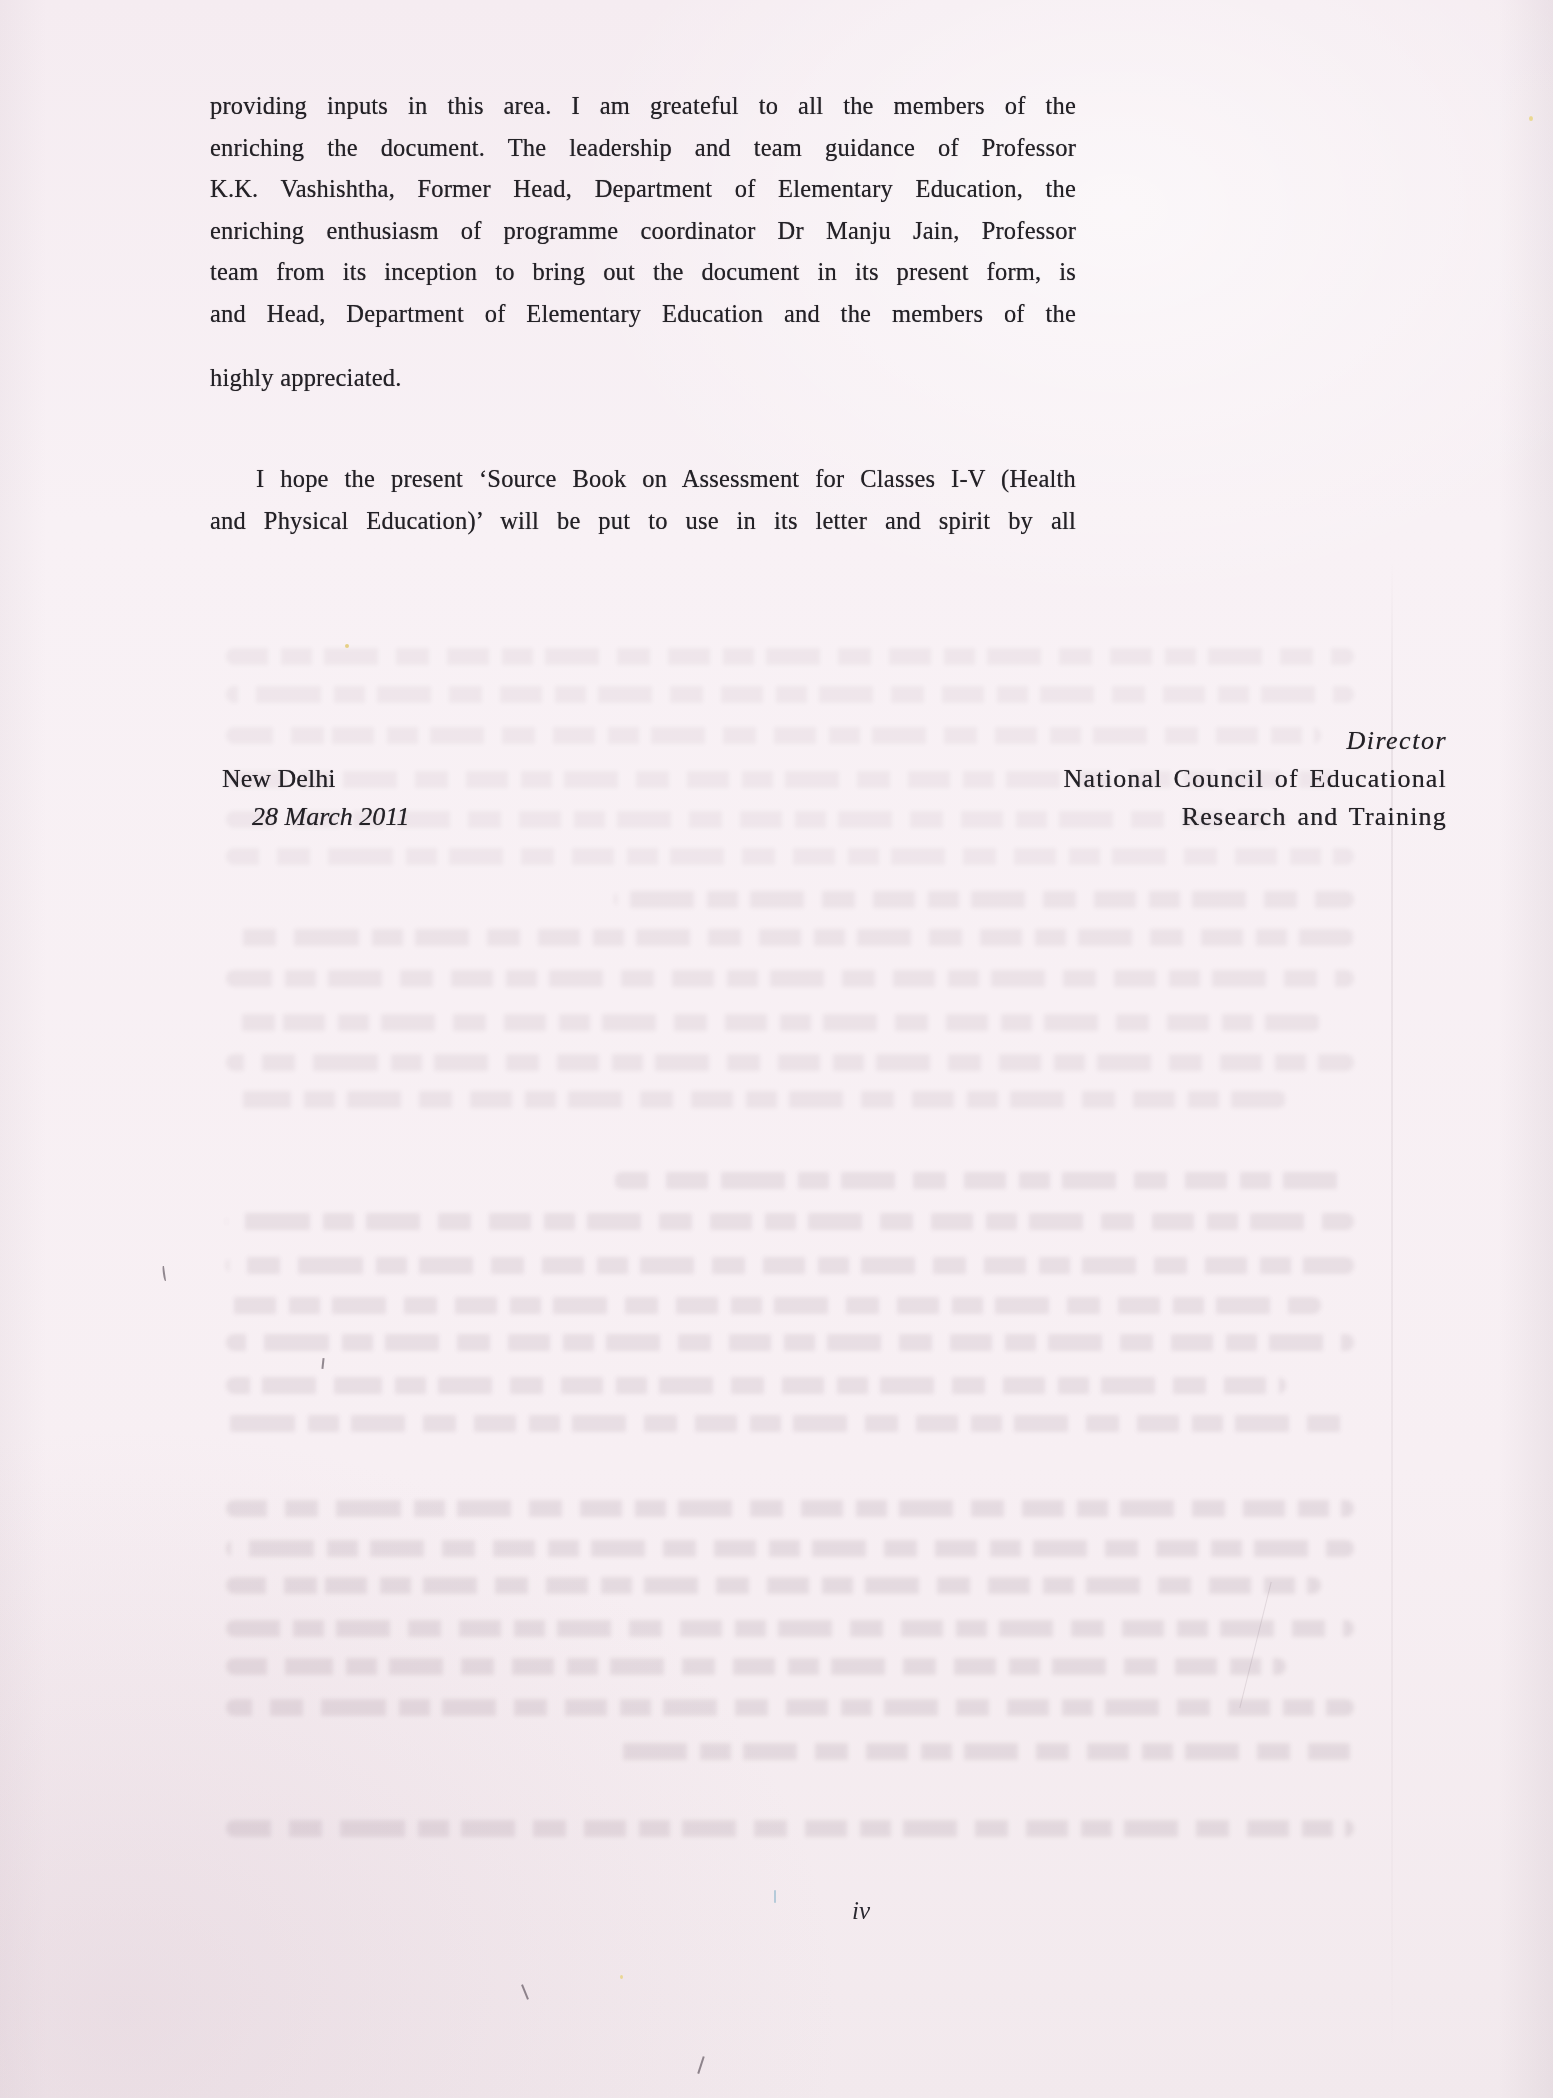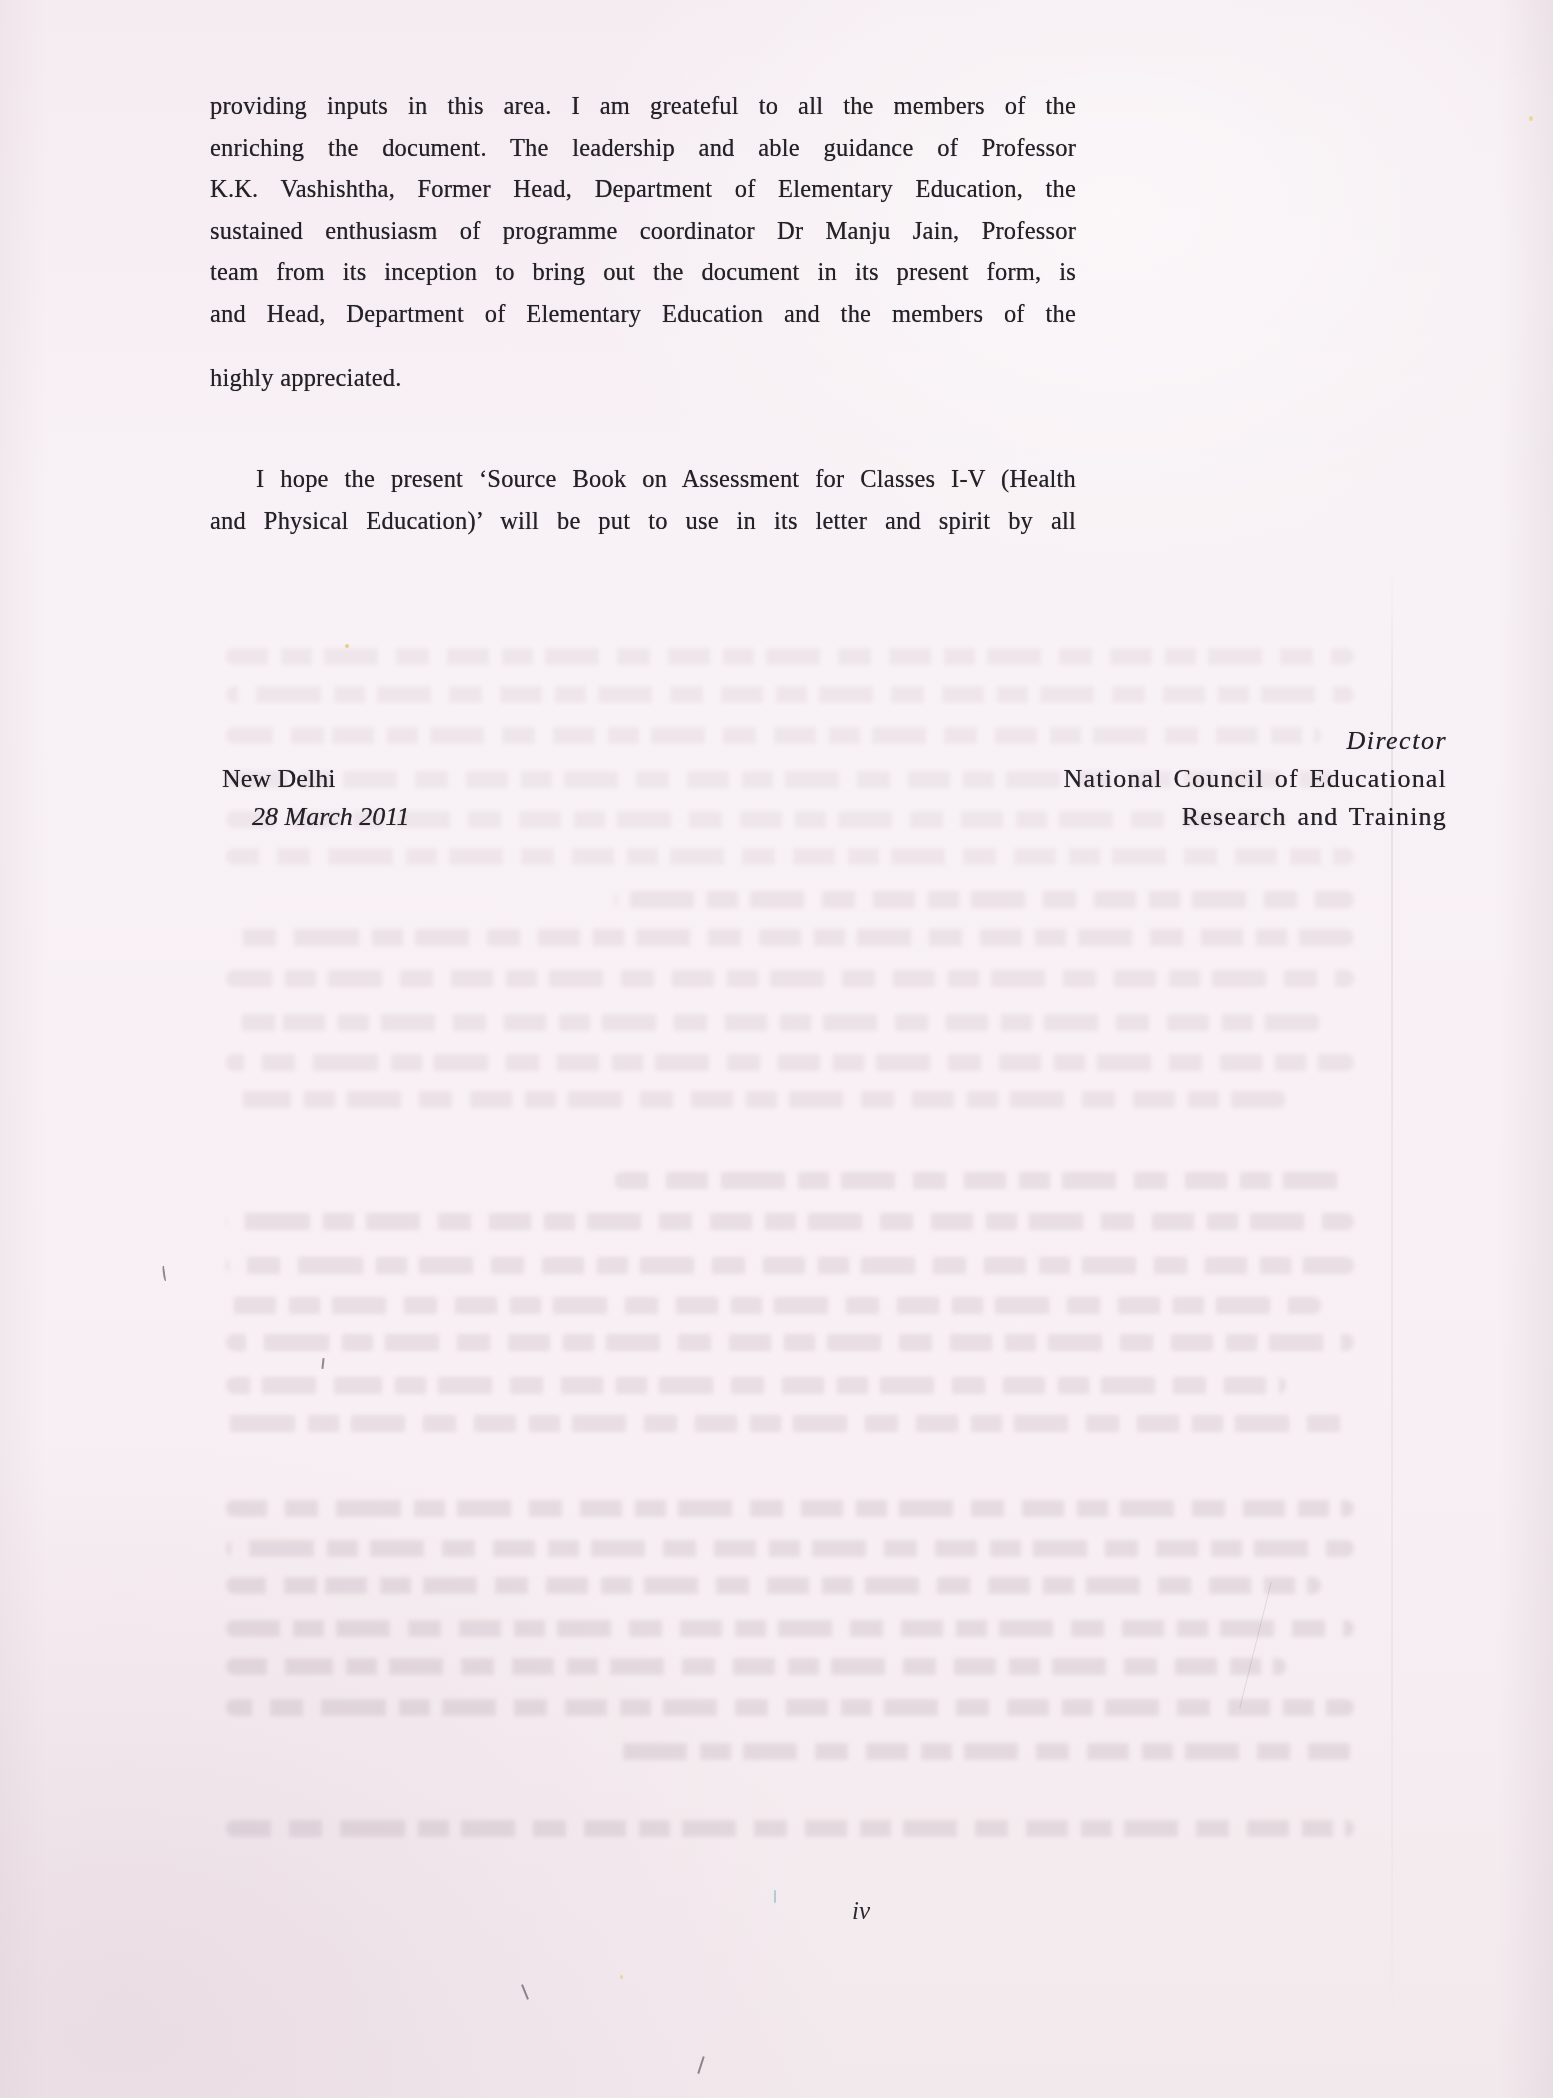--- a/index.html
+++ b/index.html
@@ -102,23 +102,23 @@
   <div class="mark mark-tick1"></div>
   <div class="mark mark-tick2"></div>
   <div class="mark mark-tick3"></div>
   <div class="speck speck-y1"></div>
   <div class="speck speck-y2"></div>
   <div class="speck speck-y3"></div>
   <div class="speck speck-b1"></div>
 
   <div class="textblock para1">
     <div class="line">providing inputs in this area. I am greateful to all the members of the</div>
-    <div class="line">enriching the document. The leadership and able guidance of Professor</div>
+    <div class="line">enriching the document. The leadership and team guidance of Professor</div>
     <div class="line">K.K. Vashishtha, Former Head, Department of Elementary Education, the</div>
-    <div class="line">sustained enthusiasm of programme coordinator Dr Manju Jain, Professor</div>
+    <div class="line">enriching enthusiasm of programme coordinator Dr Manju Jain, Professor</div>
     <div class="line">team from its inception to bring out the document in its present form, is</div>
     <div class="line">and Head, Department of Elementary Education and the members of the</div>
     <div class="line line-last">highly appreciated.</div>
   </div>
 
   <div class="textblock para2">
     <div class="line indent">I hope the present ‘Source Book on Assessment for Classes I-V (Health</div>
     <div class="line">and Physical Education)’ will be put to use in its letter and spirit by all</div>
   </div>
 

